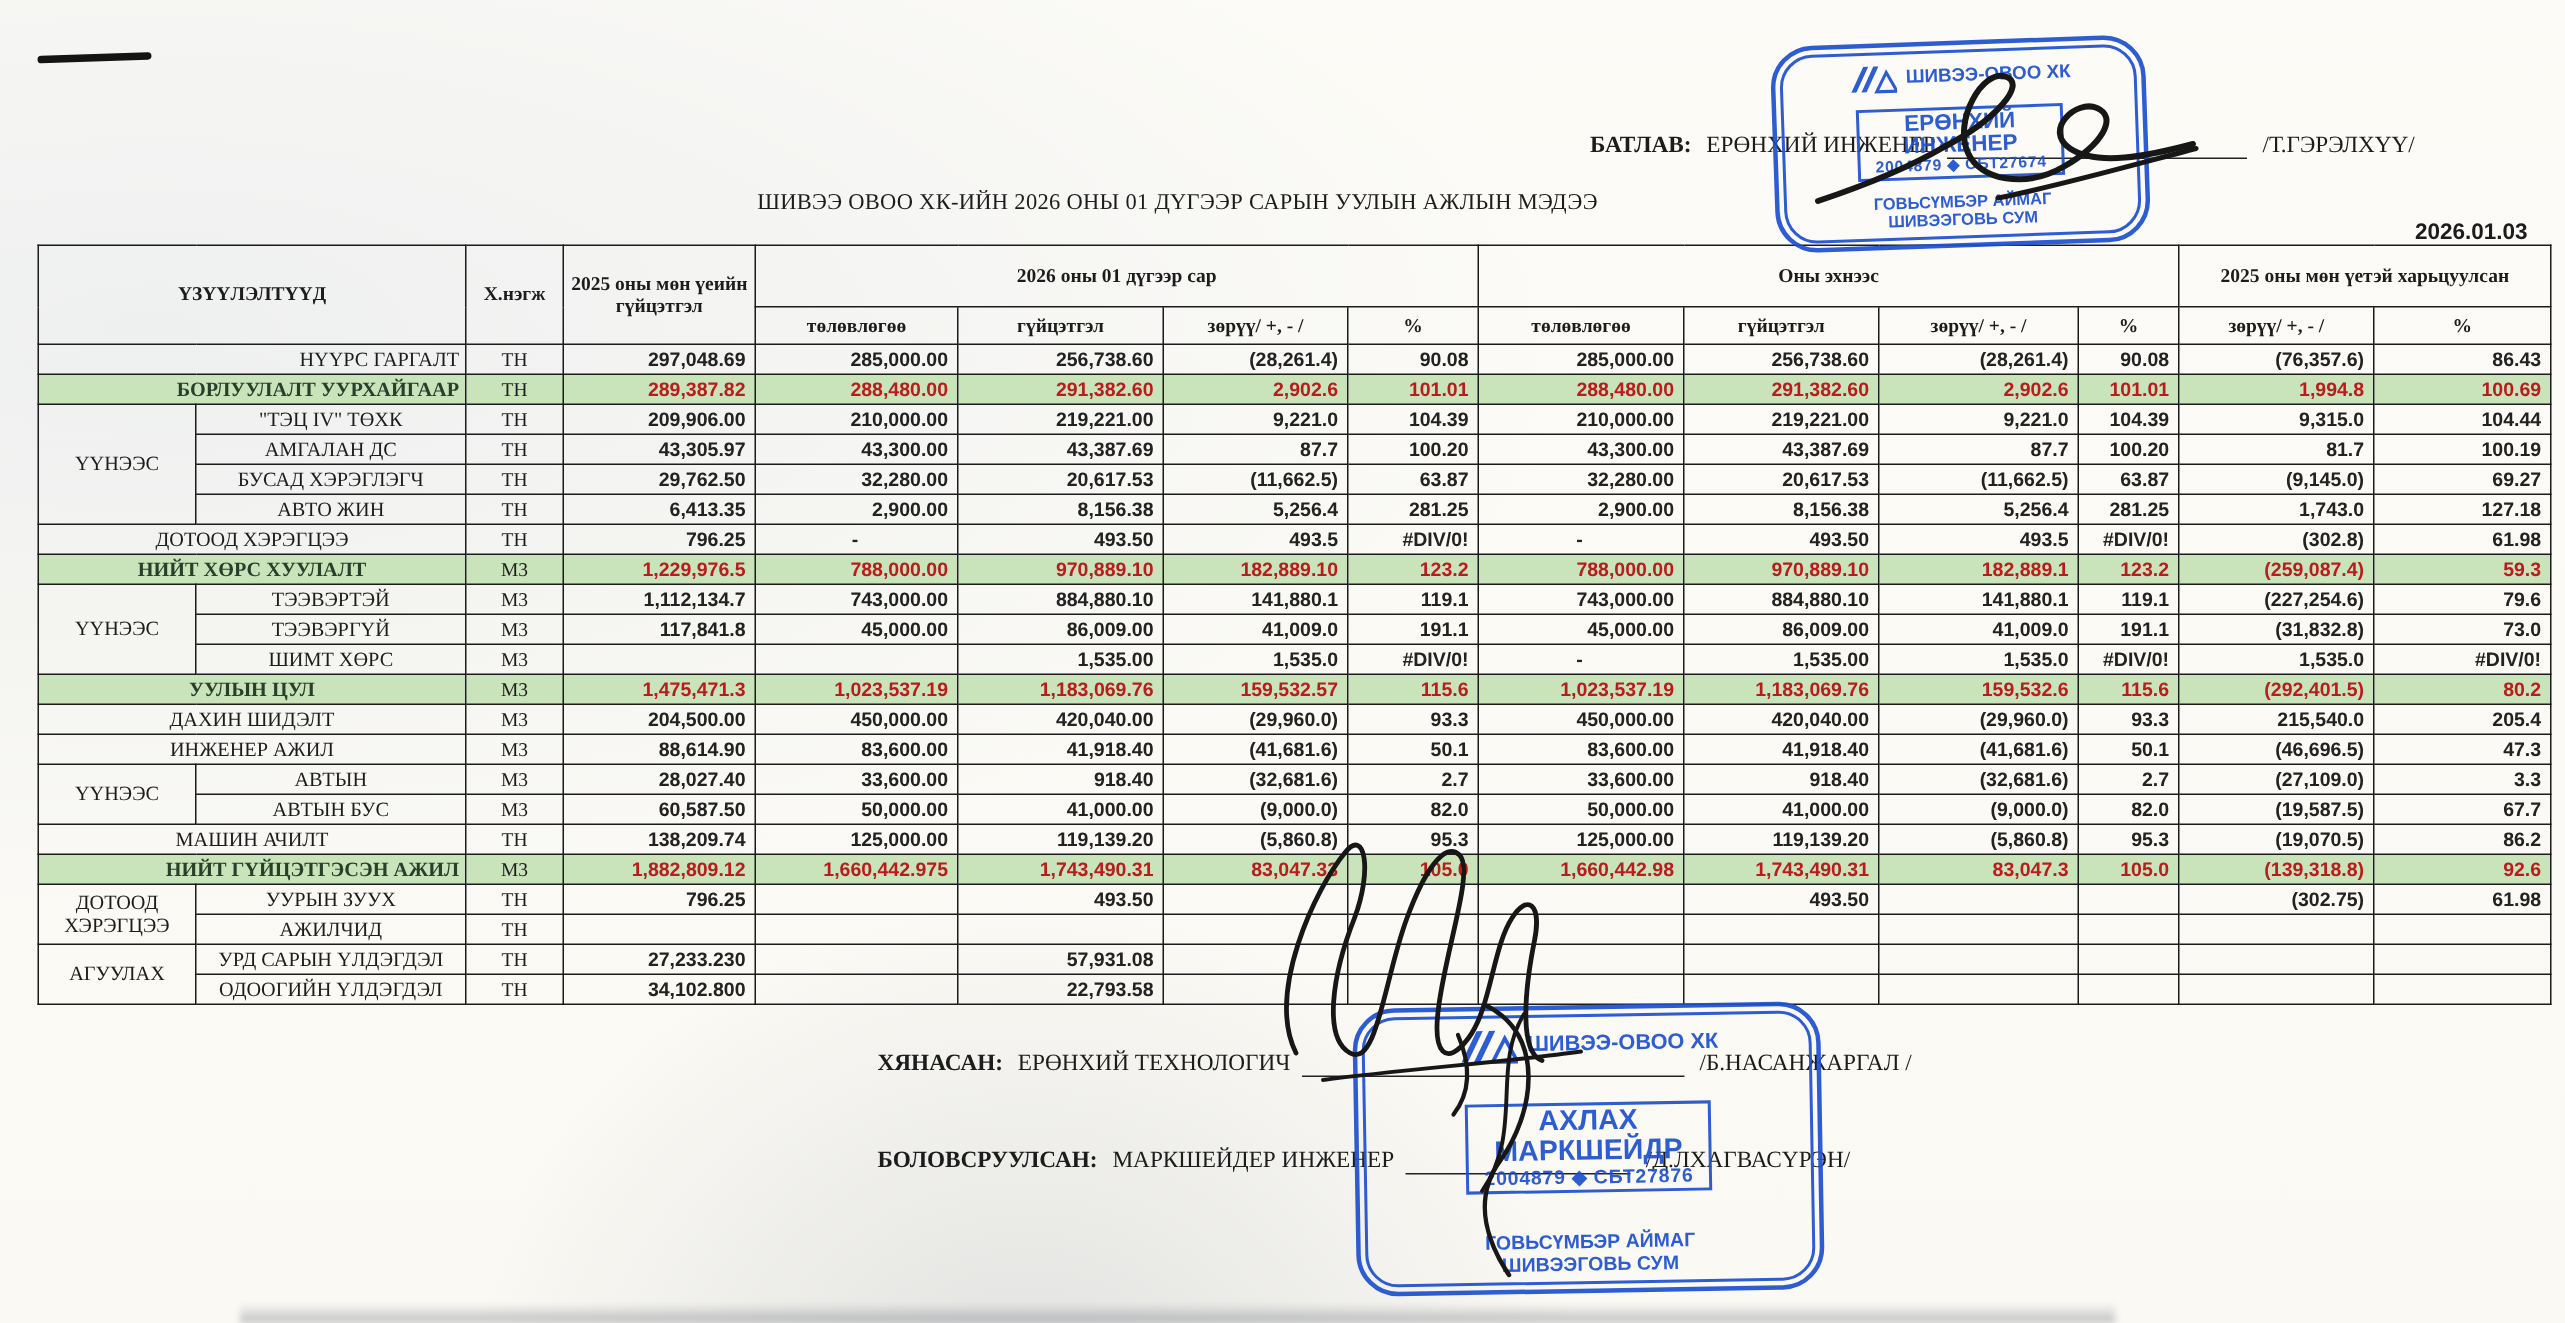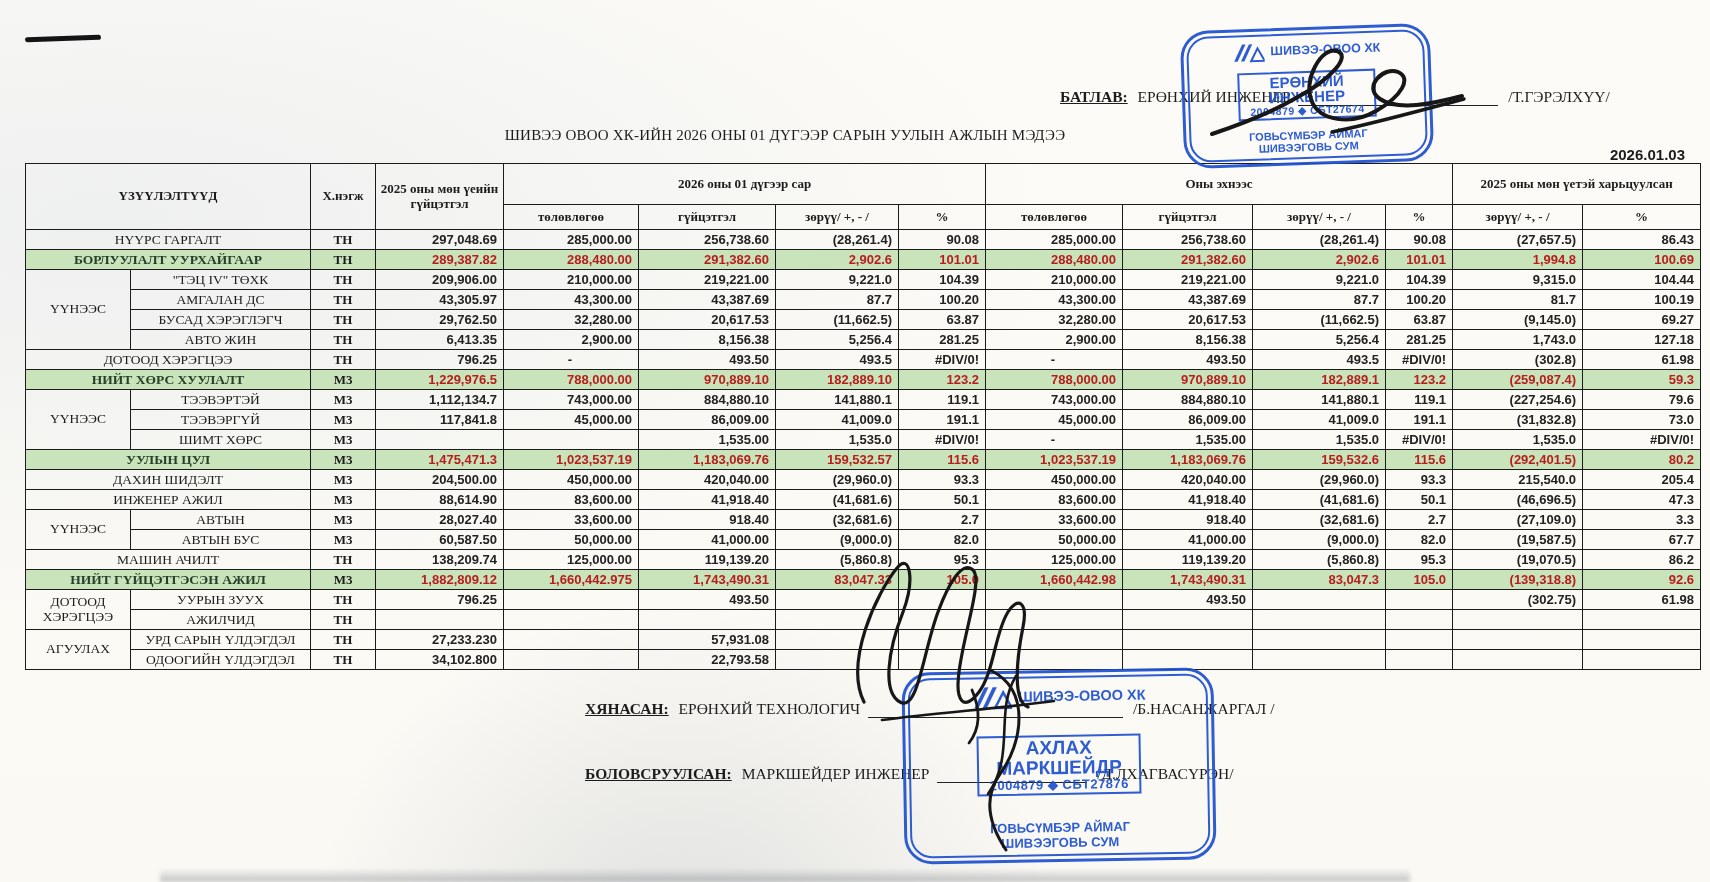--- a/index.html
+++ b/index.html
@@ -9,39 +9,39 @@
       radial-gradient(ellipse at 40% 108%, rgba(130,135,148,.22), transparent 26%),
       linear-gradient(#fcfbf7,#faf9f4);
     font-family:"Liberation Serif", serif; color:#1c1c1c;}
   .abs{position:absolute;}
   
   .pen-mark{left:25px;top:36px;width:76px;height:5px;background:#141414;border-radius:3px;transform:rotate(-2deg);}
   .scan-shadow{left:160px;bottom:0;width:1250px;height:13px;
     background:linear-gradient(to top, rgba(95,100,110,.38), rgba(95,100,110,0));filter:blur(2px);}
   
   .sig-line{white-space:nowrap;font-size:15.5px;z-index:2;}
-  .sig-line .lbl{font-weight:700;text-decoration:underline;}
+  .sig-line .lbl{font-weight:700;}
   .sig-line .role{margin-left:6px;}
   .sig-line .fill{display:inline-block;border-bottom:1.6px solid #222;height:14px;vertical-align:bottom;margin:0 4px;}
   .sig-line .name{margin-left:2px;}
   .doc-title{left:400px;top:127px;width:770px;text-align:center;font-size:15px;font-weight:400;letter-spacing:.2px;}
   .doc-date{left:1500px;top:146px;width:185px;text-align:right;font-family:"Liberation Sans",sans-serif;font-weight:700;font-size:15px;}
   
   #tblwrap{left:25px;top:163px;z-index:1;}
   table{border-collapse:collapse;table-layout:fixed;width:1675px;background:transparent;}
   th,td{border:1.5px solid #1b1b1b;overflow:hidden;white-space:nowrap;padding:0 4px;}
   thead th{font-family:"Liberation Serif",serif;font-weight:700;font-size:13px;text-align:center;white-space:normal;line-height:1.15;}
   thead tr:first-child th{height:40px;}
   thead tr:last-child th{height:24px;}
   tbody td{height:19px;font-size:13.5px;}
   td.glabel{font-family:"Liberation Serif",serif;text-align:center;font-size:13.5px;white-space:normal;line-height:1.05;}
   td.label{font-family:"Liberation Serif",serif;}
-  td.label.left{text-align:center;}
+  td.label.left{text-align:right;}
   td.label.center{text-align:center;}
-  td.unit{font-family:"Liberation Serif",serif;font-weight:700;text-align:center;font-size:13px;}
+  td.unit{font-family:"Liberation Serif",serif;font-weight:400;text-align:center;font-size:13px;}
   td.num{font-family:"Liberation Sans",sans-serif;font-weight:700;font-size:13px;text-align:right;color:#222;padding-right:6px;}
   td.num.dash{text-align:center;}
   tr.hl td{background:#c9e4ba;}
   tr.hl td.label{font-weight:700;color:#26402a;}
   tr.hl td.num{color:#b91c1c;}
   
   .stamp{z-index:4;color:#1d4fd0;opacity:.92;}
   .stamp .outer{width:100%;height:100%;border:3.5px solid #1d4fd0;border-radius:28px;padding:3px;box-sizing:border-box;}
   .stamp .inner{width:100%;height:100%;border:2px solid #1d4fd0;border-radius:22px;box-sizing:border-box;
     display:flex;flex-direction:column;align-items:center;justify-content:space-between;padding:4px 6px;}
@@ -126,21 +126,21 @@
             <td class="unit">ТН</td>
             <td class="num">297,048.69</td>
             <td class="num">285,000.00</td>
             <td class="num">256,738.60</td>
             <td class="num">(28,261.4)</td>
             <td class="num">90.08</td>
             <td class="num">285,000.00</td>
             <td class="num">256,738.60</td>
             <td class="num">(28,261.4)</td>
             <td class="num">90.08</td>
-            <td class="num">(27,657.5)</td>
+            <td class="num">(76,357.6)</td>
             <td class="num">86.43</td>
           </tr>
           <tr class="hl">
             <td class="label left" colspan="2">БОРЛУУЛАЛТ УУРХАЙГААР</td>
             <td class="unit">ТН</td>
             <td class="num">289,387.82</td>
             <td class="num">288,480.00</td>
             <td class="num">291,382.60</td>
             <td class="num">2,902.6</td>
             <td class="num">101.01</td>

